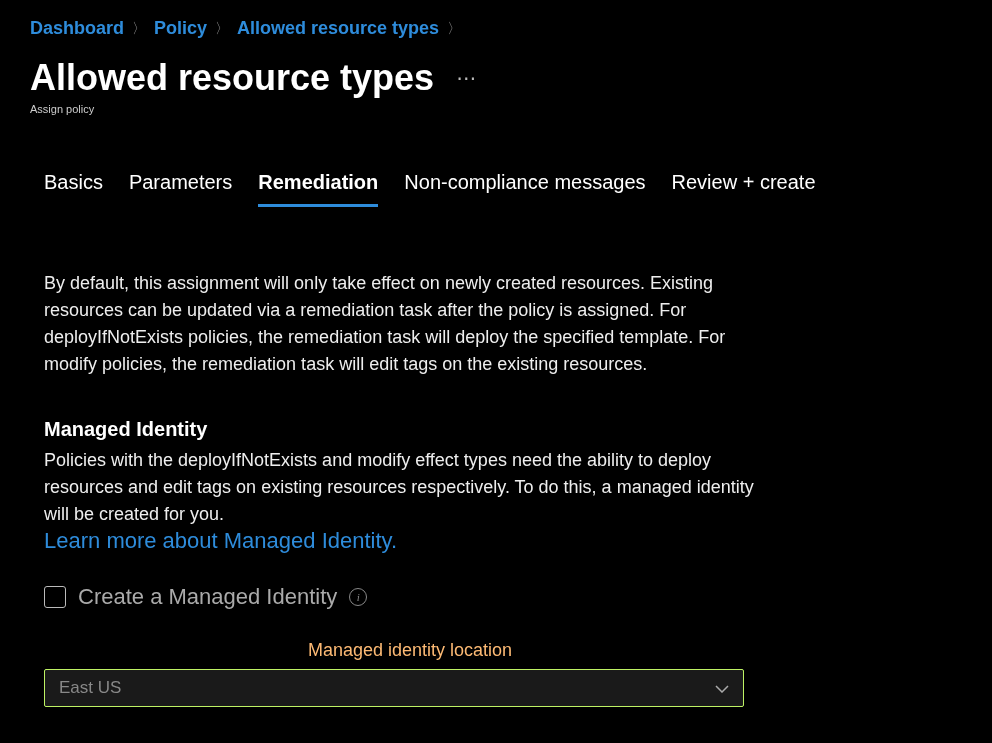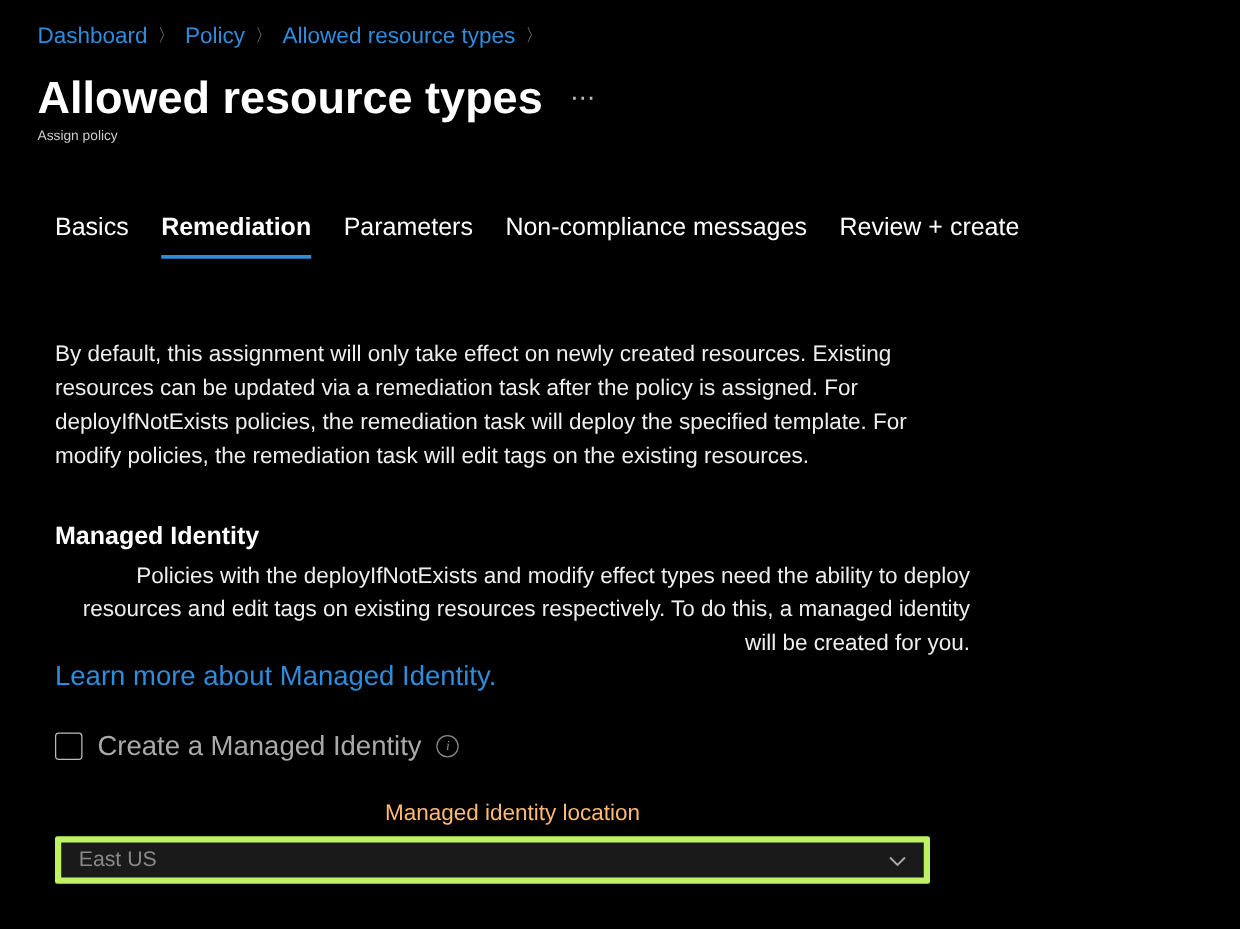--- a/index.html
+++ b/index.html
@@ -15,20 +15,21 @@
     .breadcrumb {
       display: flex;
       align-items: center;
       gap: 8px;
       font-size: 18px;
       margin-bottom: 18px;
     }
     .breadcrumb a {
       color: #2e8cdb;
       text-decoration: none;
+      font-weight: bold;
     }
     .breadcrumb .sep {
       color: #888;
       font-size: 14px;
     }
     .page-title {
       font-size: 36px;
       font-weight: 600;
       color: #fff;
       display: inline-block;
@@ -79,21 +80,20 @@
     .section-heading {
       font-size: 20px;
       font-weight: 600;
       margin-top: 40px;
       margin-bottom: 6px;
     }
     .section-text {
       color: #eee;
       font-size: 18px;
       line-height: 1.5;
-      text-align: right;
     }
     .link {
       color: #2e8cdb;
       text-decoration: none;
       font-size: 22px;
     }
     .checkbox-row {
       display: flex;
       align-items: center;
       gap: 12px;
@@ -127,21 +127,21 @@
     .field-label {
       color: #fdba74;
       font-size: 18px;
       margin-top: 30px;
       margin-bottom: 8px;
       text-align: center;
     }
     .select-wrapper {
       width: 700px;
       height: 38px;
-      border: 5px solid #bef264;
+      border: 1px solid #bef264;
       border-radius: 2px;
       background: #1a1a1a;
       display: flex;
       align-items: center;
       justify-content: space-between;
       padding: 0 14px;
       cursor: pointer;
     }
     .select-value { color: #888; font-size: 17px; }
     .chevron { color: #aaa; font-size: 14px; }
@@ -159,22 +159,22 @@
 </nav>
 
 <div class="title-row">
   <h1 class="page-title">Allowed resource types</h1>
   <span class="dots">⋯</span>
 </div>
 <div class="subtitle">Assign policy</div>
 
 <div class="tabs">
   <div class="tab">Basics</div>
+  <div class="tab">Parameters</div>
   <div class="tab active">Remediation</div>
-  <div class="tab">Parameters</div>
   <div class="tab">Non-compliance messages</div>
   <div class="tab">Review + create</div>
 </div>
 
 <div class="content">
   <p class="desc">By default, this assignment will only take effect on newly created resources. Existing resources can be updated via a remediation task after the policy is assigned. For deployIfNotExists policies, the remediation task will deploy the specified template. For modify policies, the remediation task will edit tags on the existing resources.</p>
 
   <h2 class="section-heading">Managed Identity</h2>
   <p class="section-text">Policies with the deployIfNotExists and modify effect types need the ability to deploy resources and edit tags on existing resources respectively. To do this, a managed identity will be created for you.</p>
   <a href="#" class="link">Learn more about Managed Identity.</a>

